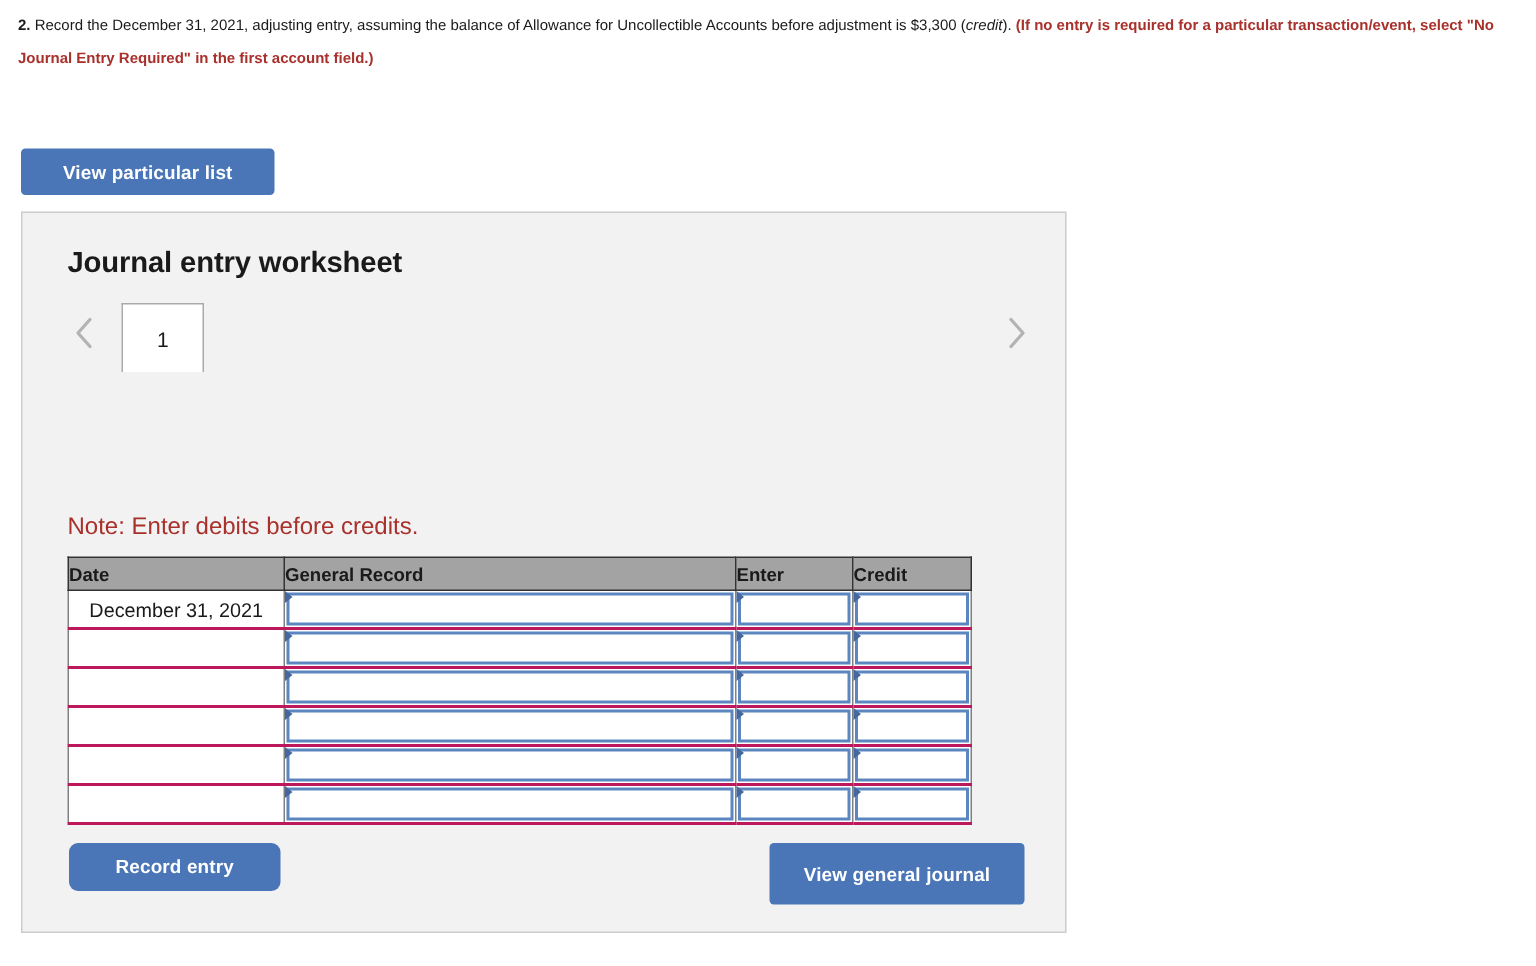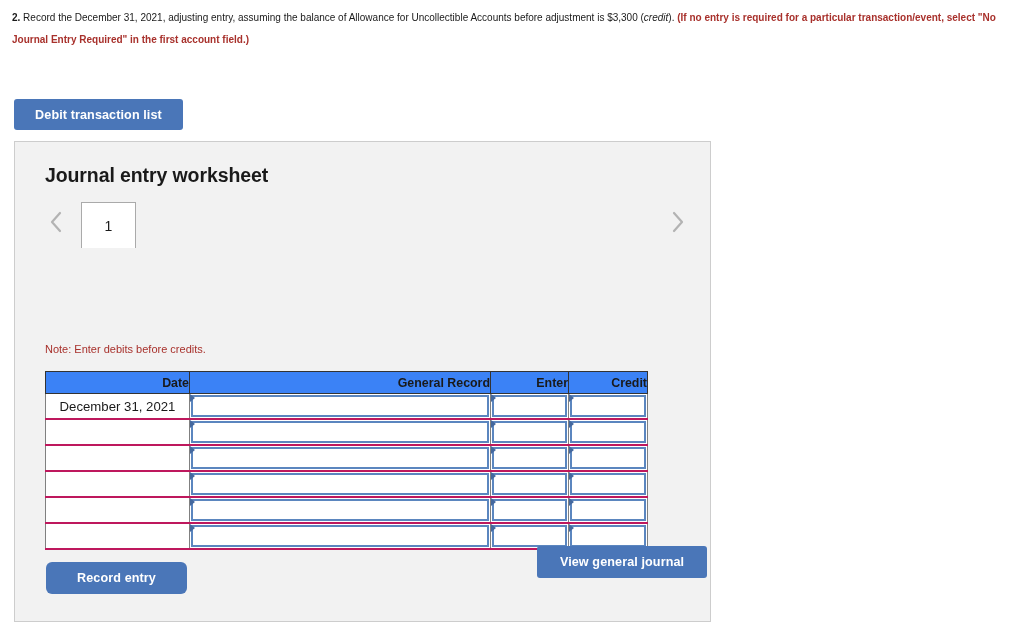--- a/index.html
+++ b/index.html
@@ -135,43 +135,43 @@
     top: 18px;
     font-size: 14.2px;
     color: #1a1a1a;
   }
 
   
   #note-text {
     position: absolute;
     left: 30px;
     top: 201px;
-    font-size: 11px;
+    font-size: 16px;
     color: #a8312c;
   }
 
   
   #journal-table {
     position: absolute;
     left: 30px;
     top: 229px;
     width: 600px;
     border-collapse: collapse;
     table-layout: fixed;
     background: #ffffff;
   }
   #journal-table th {
-    background: #3b82f6;
+    background: #a3a3a3;
     border: 1px solid #333333;
     font-size: 12.4px;
     font-weight: bold;
     color: #1a1a1a;
     height: 21px;
     padding: 0;
-    text-align: right;
+    text-align: left;
   }
   #journal-table td {
     border-left: 1px solid #808080;
     border-right: 1px solid #808080;
     border-bottom: 2px solid #be185d;
     padding: 0;
     height: 24px;
     vertical-align: middle;
   }
   .col-date { width: 144px; }
@@ -207,30 +207,30 @@
     height: 0;
     border-left: 5px solid #44689e;
     border-top: 4px solid transparent;
     border-bottom: 4px solid transparent;
     z-index: 2;
   }
 
   
   #record-entry  { position: absolute; left: 31px;  top: 420px; width: 141px; height: 32px; border-radius: 6px; }
   #clear-entry   { position: absolute; left: 217px; top: 420px; width: 145px; height: 32px; }
-  #view-general-journal { position: absolute; left: 498px; top: 404px; width: 170px; height: 32px; margin-left: 24px; }
+  #view-general-journal { position: absolute; left: 498px; top: 420px; width: 170px; height: 41px; }
 </style>
 </head>
 <body>
 
 <div id="prompt">
   <span class="qnum">2.</span><span> Record the December 31, 2021, adjusting entry, assuming the balance of Allowance for Uncollectible Accounts before adjustment is $3,300 (</span><span class="italic">credit</span><span>). </span><span class="redbold">(If no entry is required for a particular transaction/event, select "No Journal Entry Required" in the first account field.)</span>
 </div>
 
-<button class="btn" id="view-transaction-list">Debit transaction list</button>
+<button class="btn" id="view-transaction-list">View particular list</button>
 
 <div id="worksheet-panel">
 
   <div id="worksheet-title">Journal entry worksheet</div>
 
   <div id="tab-strip">
     <div class="chevron" id="prev-page-chevron">
       <svg width="22" height="30" viewBox="0 0 22 30" aria-hidden="true">
         <polyline points="15,6 7,15 15,24" fill="none" stroke="#b3b3b3" stroke-width="2.2" stroke-linecap="round" stroke-linejoin="round"></polyline>
       </svg>

